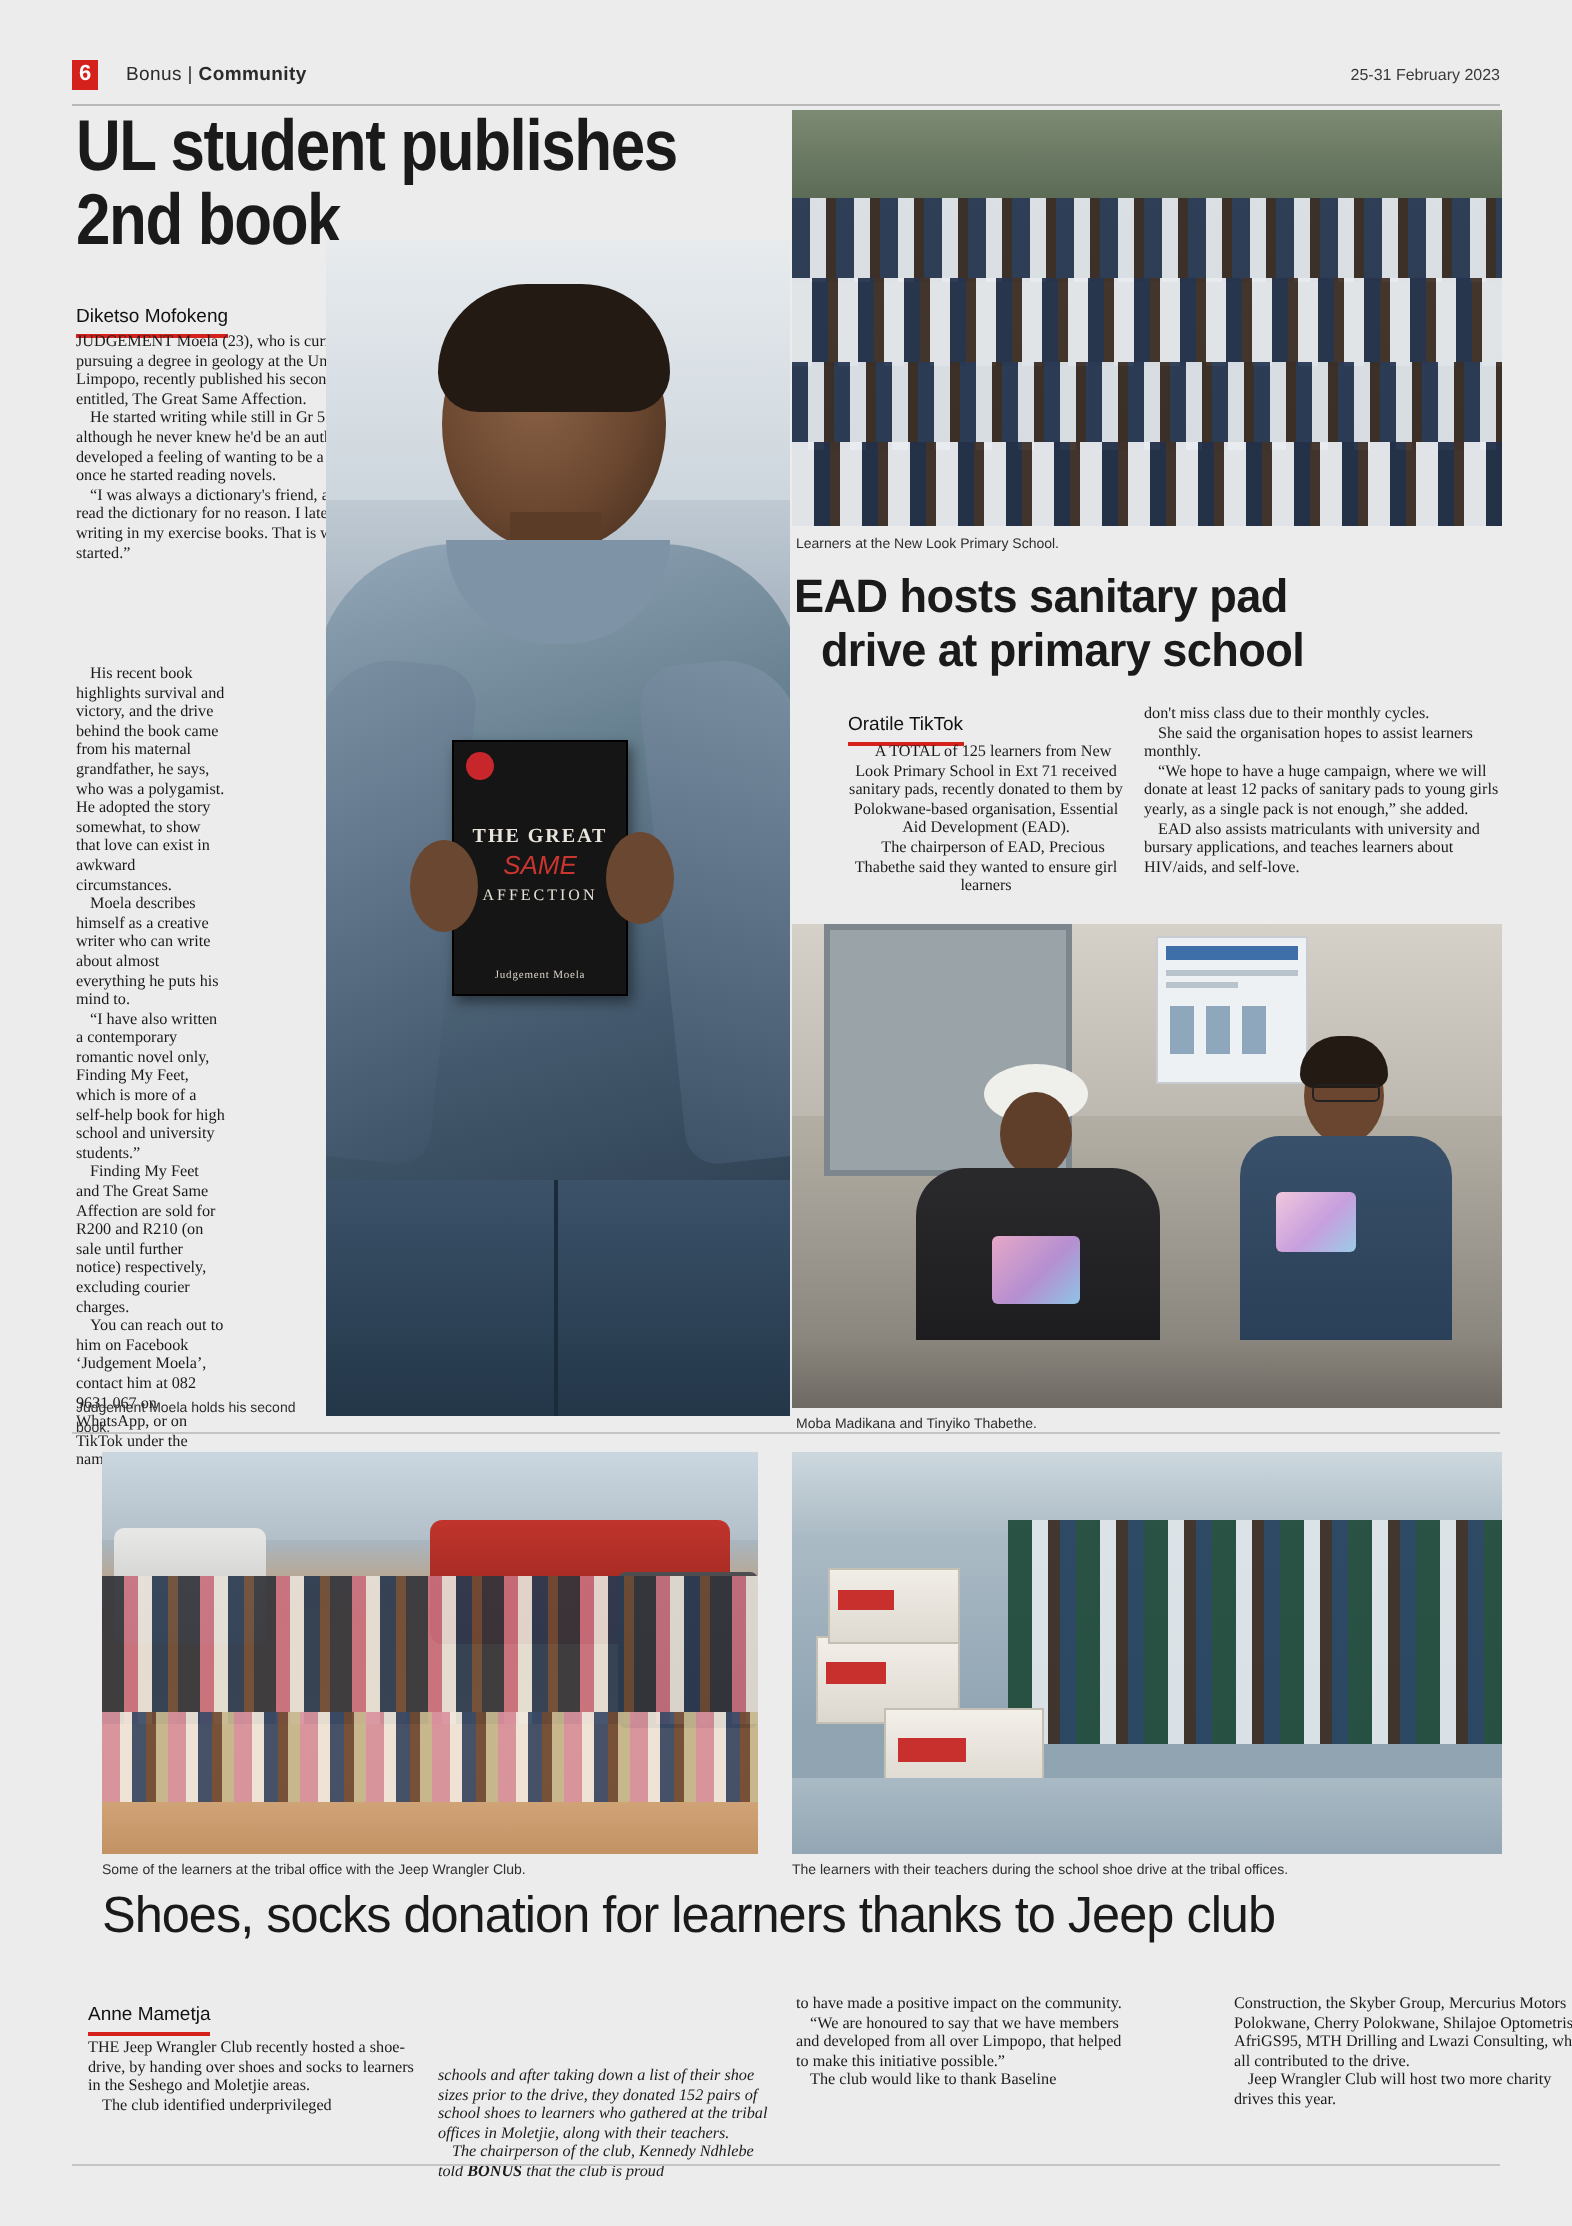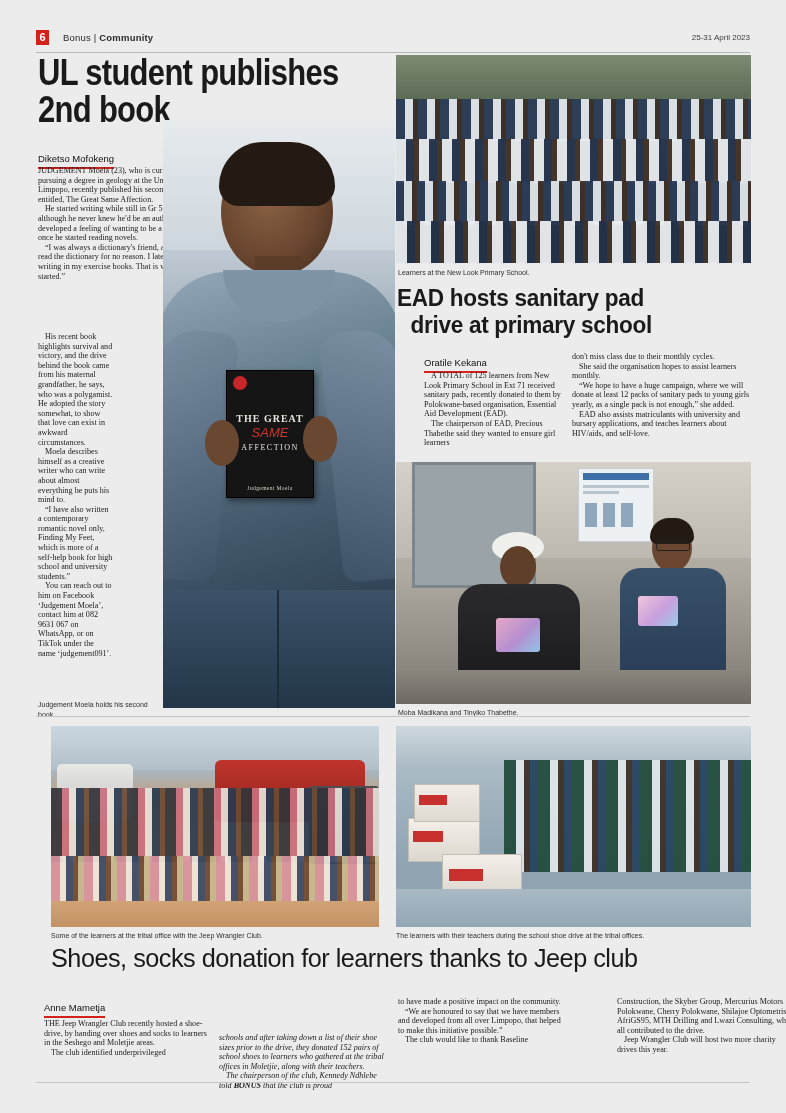--- a/index.html
+++ b/index.html
@@ -134,21 +134,21 @@
   #ead-head {
     position: absolute;
     left: 397px; top: 285px;
     width: 420px;
     font-size: 23.5px;
     line-height: 27px;
     letter-spacing: -0.3px;
     transform: scaleX(0.96);
   }
   #ead-byline { position: absolute; left: 424px; top: 352px; }
-  #ead-col1 { position: absolute; left: 424px; top: 371px; width: 138px; text-align: left; }
+  #ead-col1 { position: absolute; left: 424px; top: 371px; width: 138px; text-align: center; }
   #ead-col2 { position: absolute; left: 572px; top: 352px; width: 178px; }
   #ead-photo2 { left: 396px; top: 462px; width: 355px; height: 242px; }
   #ead-photo2-cap { position: absolute; left: 398px; top: 708px; width: 350px; }
 
   
   #jeep-photo1 { left: 51px; top: 726px; width: 328px; height: 201px; }
   #jeep-photo1-cap { position: absolute; left: 51px; top: 931px; width: 330px; }
   #jeep-photo2 { left: 396px; top: 726px; width: 355px; height: 201px; }
   #jeep-photo2-cap { position: absolute; left: 396px; top: 931px; width: 355px; }
   #jeep-head {
@@ -184,38 +184,39 @@
 
 <div class="page">
 
   <div class="masthead">
     <div class="page-num">6</div>
     <div class="masthead-title">
       <span>Bonus</span>
       <span>|</span>
       <span class="sect-bold">Community</span>
     </div>
-    <div class="masthead-date">25-31 April 2023</div>
+    <div class="masthead-date">25-31 February 2023</div>
   </div>
 
   <div class="hl-condensed" id="art1-head">UL student publishes 2nd book</div>
   <div id="art1-byline">
     <span class="byline">Diketso Mofokeng</span>
   </div>
 
   <div class="body-col" id="art1-col-wide">
     <p>JUDGEMENT Moela (23), who is currently pursuing a degree in geology at the University of Limpopo, recently published his second book entitled, The Great Same Affection.</p>
     <p class="indent">He started writing while still in Gr 5 and although he never knew he'd be an author, he developed a feeling of wanting to be a novelist once he started reading novels.</p>
     <p class="indent">“I was always a dictionary's friend, as I would read the dictionary for no reason. I later started writing in my exercise books. That is where it all started.”</p>
   </div>
 
   <div class="body-col" id="art1-col-narrow">
     <p class="indent">His recent book highlights survival and victory, and the drive behind the book came from his maternal grandfather, he says, who was a polygamist. He adopted the story somewhat, to show that love can exist in awkward circumstances.</p>
     <p class="indent">Moela describes himself as a creative writer who can write about almost everything he puts his mind to.</p>
     <p class="indent">“I have also written a contemporary romantic novel only, Finding My Feet, which is more of a self-help book for high school and university students.”</p>
+    <p class="indent">Finding My Feet and The Great Same Affection are sold for R200 and R210 (on sale until further notice) respectively, excluding courier charges.</p>
     <p class="indent">You can reach out to him on Facebook ‘Judgement Moela’, contact him at 082 9631 067 on WhatsApp, or on TikTok under the name ‘judgement091’.</p>
   </div>
 
   <div class="photo" id="hero-photo" style="background:linear-gradient(180deg,#dfe4ea 0%,#c9d2da 18%,#96a6b4 40%,#5d7285 68%,#3e5161 100%);">
 
     <div style="position:absolute;left:0;top:0;right:0;height:130px;background:linear-gradient(180deg,#e7ebee,#cdd6dd);"></div>
 
     <div class="blob" style="left:58px;top:28px;width:112px;height:128px;background:radial-gradient(ellipse at 42% 35%,#8a6246 0%,#6b4730 55%,#3f2a1b 100%);"></div>
 
     <div class="blob" style="left:56px;top:22px;width:116px;height:64px;background:#241a14;border-radius:58px 58px 26px 26px;"></div>
@@ -259,21 +260,21 @@
     <div style="position:absolute;left:0;right:0;top:166px;height:42px;background:repeating-linear-gradient(90deg,#e9ecf0 0 11px,#223048 11px 19px,#40322a 19px 24px);opacity:.95;"></div>
   </div>
   <div class="caption" id="ead-photo-cap">Learners at the New Look Primary School.</div>
 
   <div class="hl-condensed" id="ead-head">
     <div>EAD hosts sanitary pad</div>
     <div style="padding-left:14px;">drive at primary school</div>
   </div>
 
   <div id="ead-byline">
-    <span class="byline">Oratile Kekana</span>
+    <span class="byline">Oratile TikTok</span>
   </div>
 
   <div class="body-col" id="ead-col1">
     <p class="indent">A TOTAL of 125 learners from New Look Primary School in Ext 71 received sanitary pads, recently donated to them by Polokwane-based organisation, Essential Aid Development (EAD).</p>
     <p class="indent">The chairperson of EAD, Precious Thabethe said they wanted to ensure girl learners</p>
   </div>
 
   <div class="body-col" id="ead-col2">
     <p>don't miss class due to their monthly cycles.</p>
     <p class="indent">She said the organisation hopes to assist learners monthly.</p>

